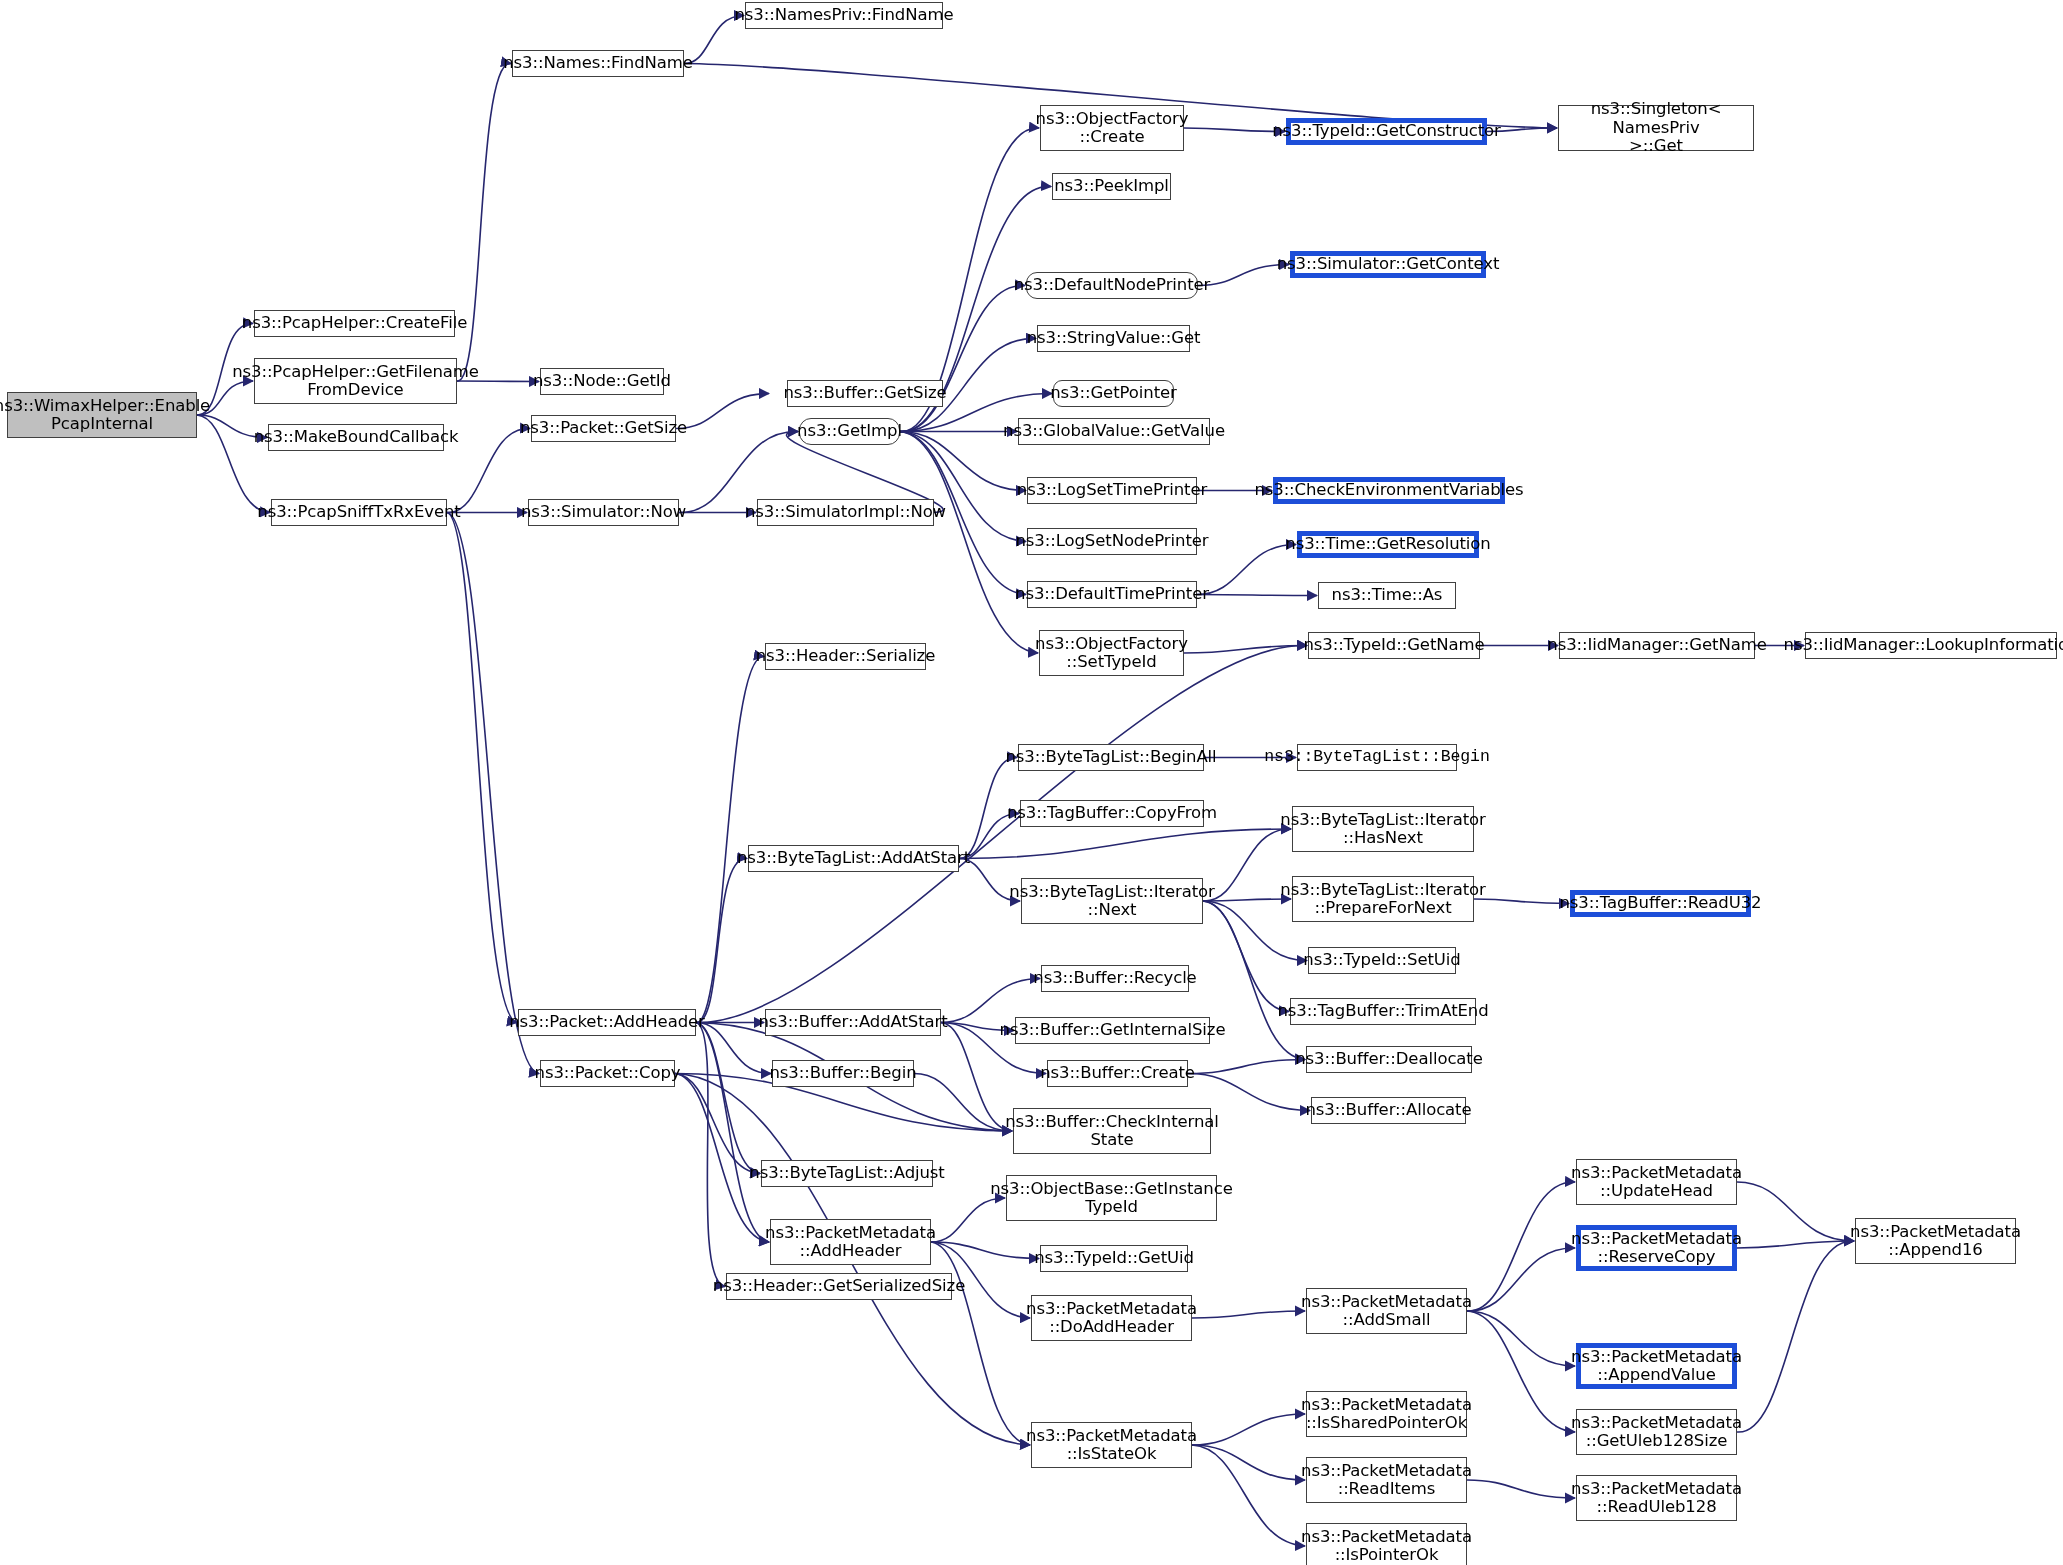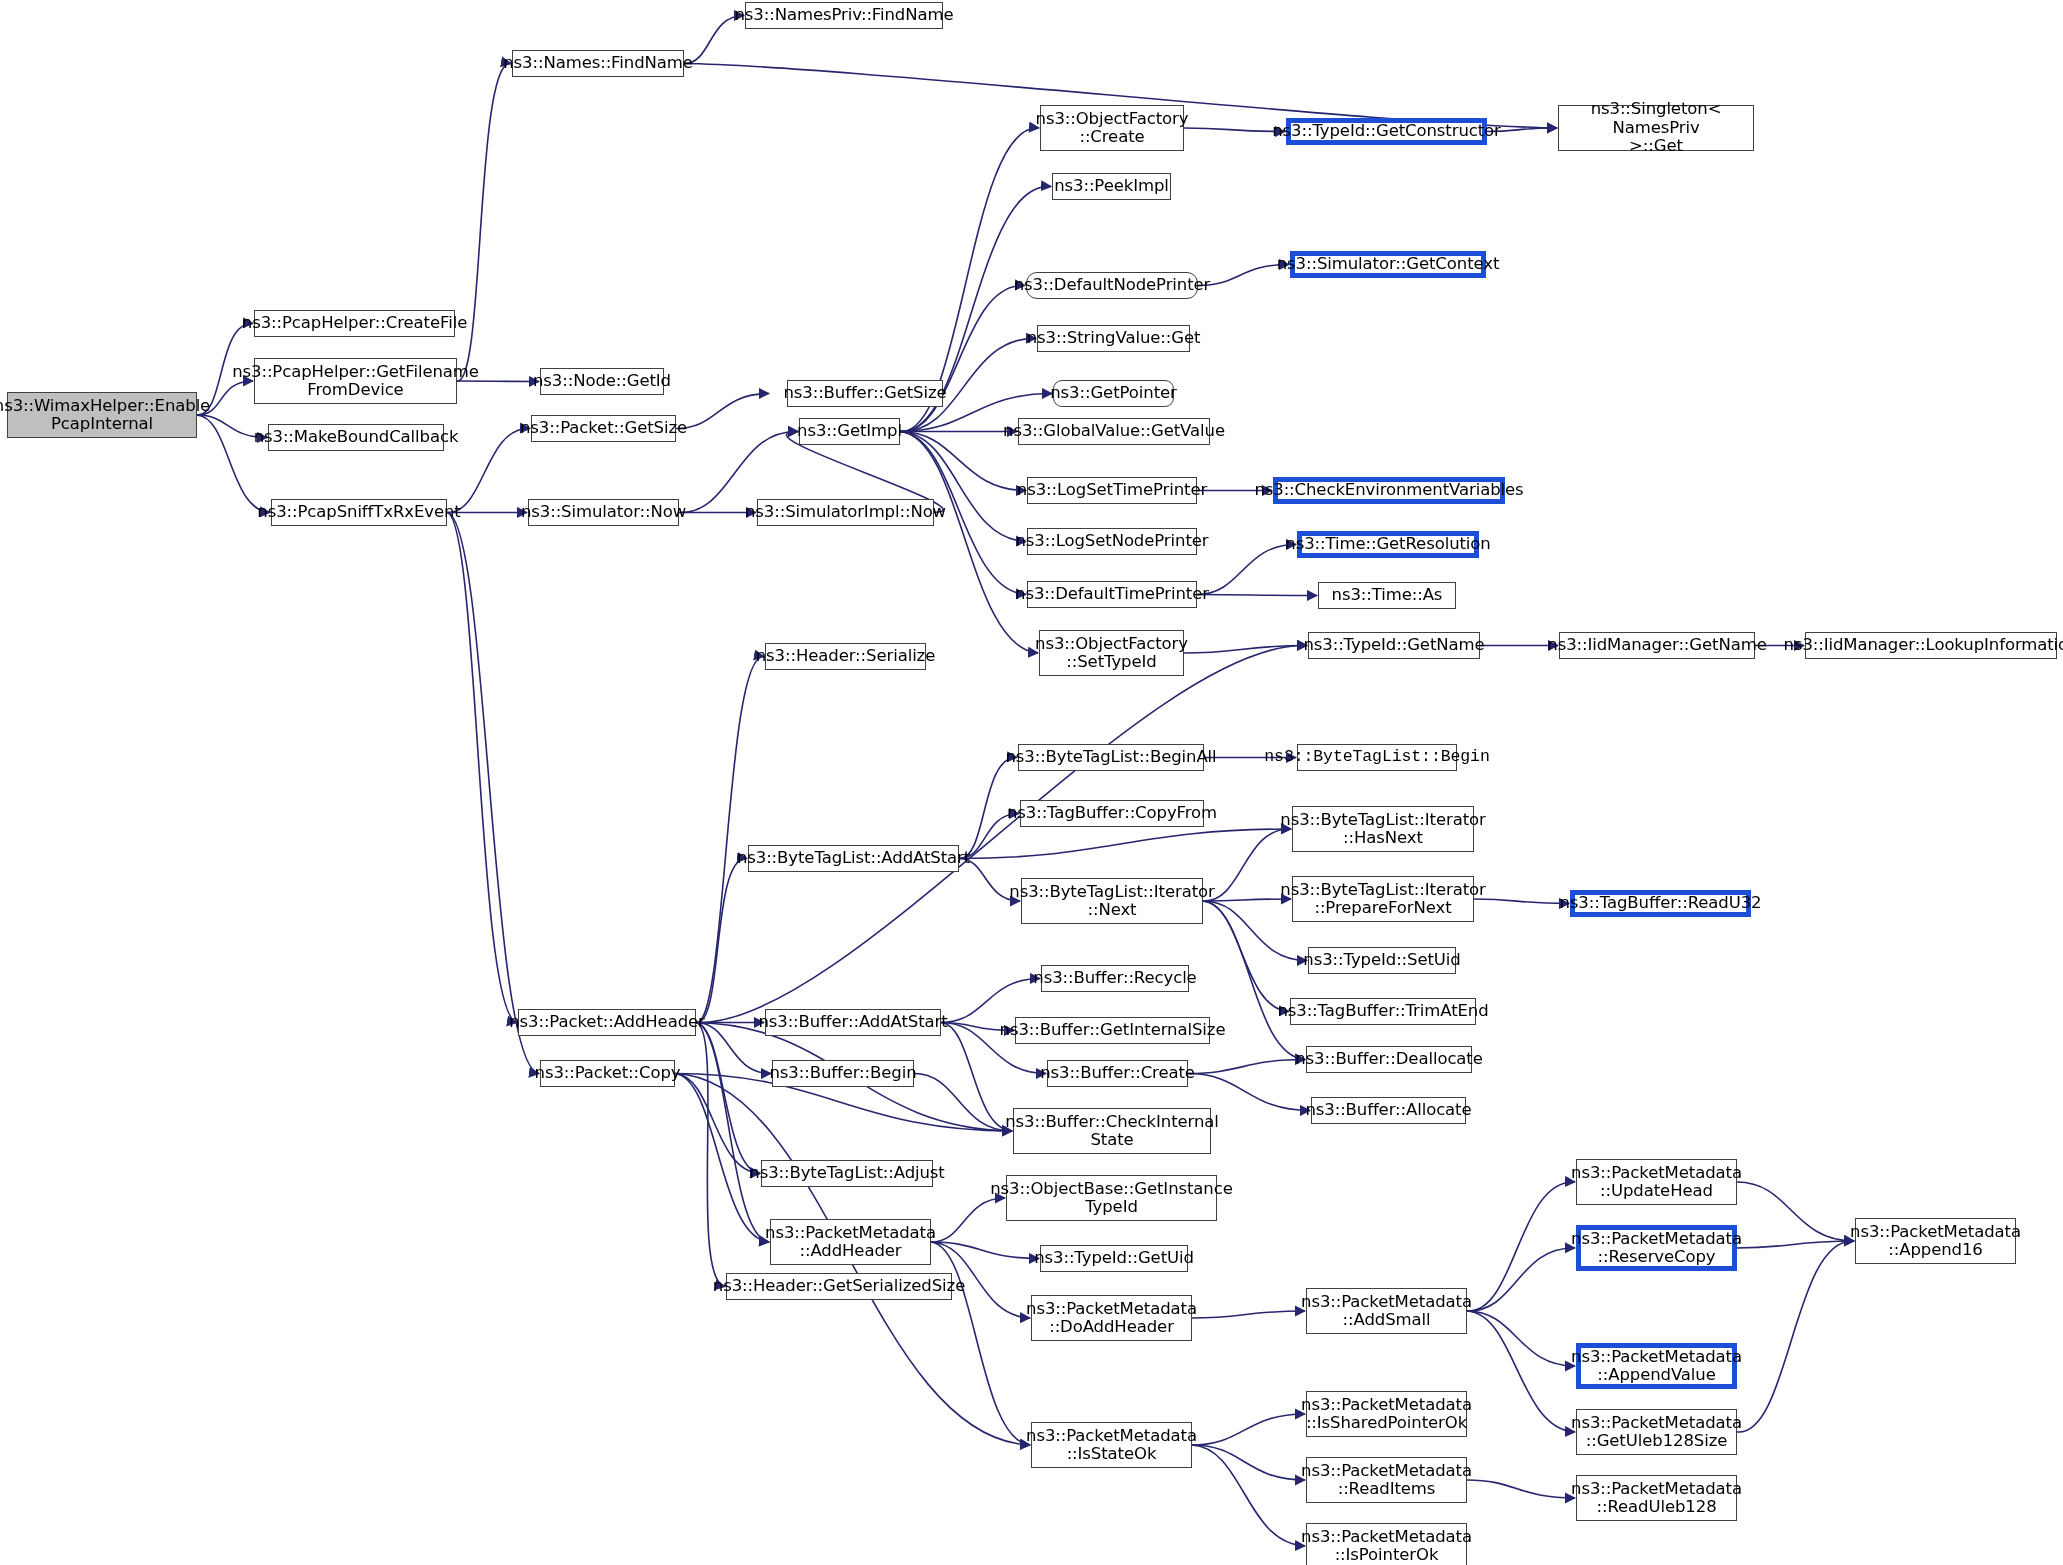--- a/index.html
+++ b/index.html
@@ -151,21 +151,21 @@
       <div class="node" style="left: 254px; top: 358px; width: 203px; height: 46px;">ns3::PcapHelper::GetFilename
 FromDevice</div>
       <div class="node" style="left: 268px; top: 424px; width: 176px; height: 27px;">ns3::MakeBoundCallback</div>
       <div class="node" style="left: 271px; top: 499px; width: 176px; height: 27px;">ns3::PcapSniffTxRxEvent</div>
       <div class="node" style="left: 540px; top: 368px; width: 124px; height: 27px;">ns3::Node::GetId</div>
       <div class="node" style="left: 531px; top: 415px; width: 145px; height: 27px;">ns3::Packet::GetSize</div>
       <div class="node" style="left: 528px; top: 499px; width: 151px; height: 27px;">ns3::Simulator::Now</div>
       <div class="node" style="left: 512px; top: 50px; width: 172px; height: 27px;">ns3::Names::FindName</div>
       <div class="node" style="left: 745px; top: 2px; width: 198px; height: 27px;">ns3::NamesPriv::FindName</div>
       <div class="node" style="left: 770px; top: 380px; width: 156px; height: 27px; margin-left: 17px;">ns3::Buffer::GetSize</div>
-      <div class="node" style="left: 799px; top: 418px; width: 101px; height: 27px;">ns3::GetImpl</div>
+      <div class="node" style="left: 799px; top: 418px; width: 101px; height: 27px; border-radius: 12px;">ns3::GetImpl</div>
       <div class="node" style="left: 757px; top: 499px; width: 177px; height: 27px;">ns3::SimulatorImpl::Now</div>
       <div class="node" style="left: 1040px; top: 105px; width: 144px; height: 46px;">ns3::ObjectFactory
 ::Create</div>
       <div class="node" style="left: 1052px; top: 173px; width: 119px; height: 27px;">ns3::PeekImpl</div>
       <div class="node" style="left: 1026px; top: 272px; width: 172px; height: 27px; border-radius: 11px;">ns3::DefaultNodePrinter</div>
       <div class="node" style="left: 1037px; top: 325px; width: 153px; height: 27px;">ns3::StringValue::Get</div>
       <div class="node" style="left: 1053px; top: 380px; width: 121px; height: 27px; border-radius: 9px;">ns3::GetPointer</div>
       <div class="node" style="left: 1018px; top: 418px; width: 192px; height: 27px;">ns3::GlobalValue::GetValue</div>
       <div class="node" style="left: 1027px; top: 477px; width: 170px; height: 27px;">ns3::LogSetTimePrinter</div>
       <div class="node" style="left: 1027px; top: 528px; width: 170px; height: 27px;">ns3::LogSetNodePrinter</div>

